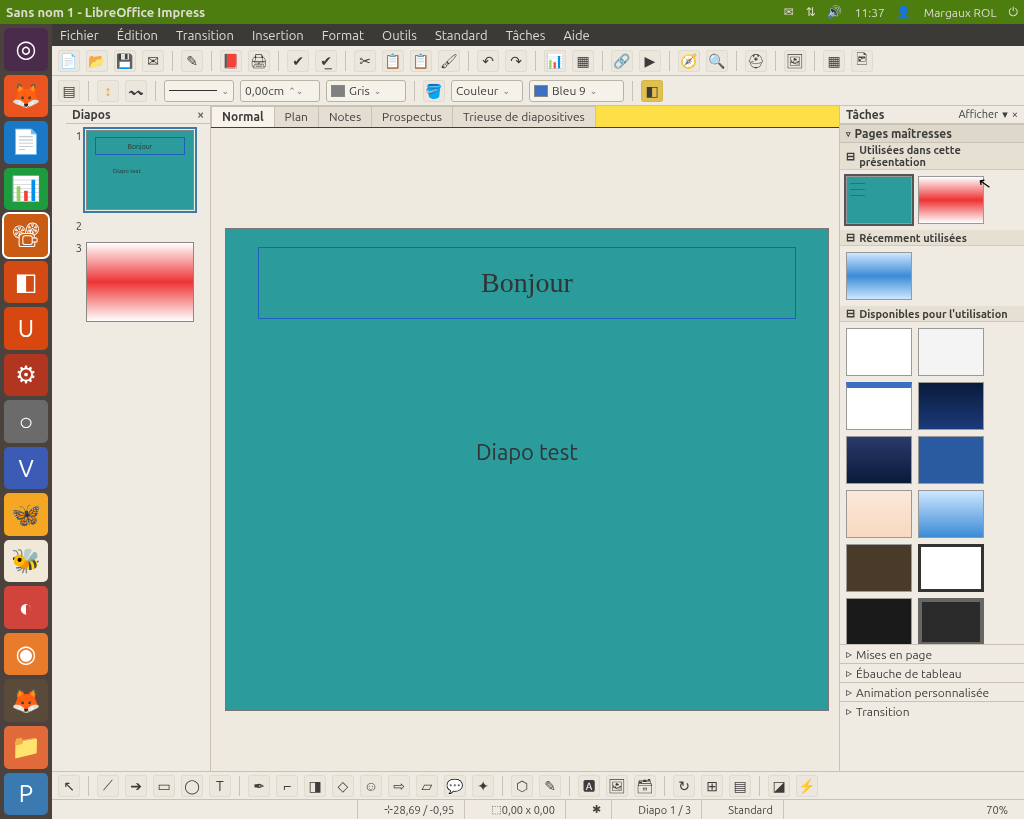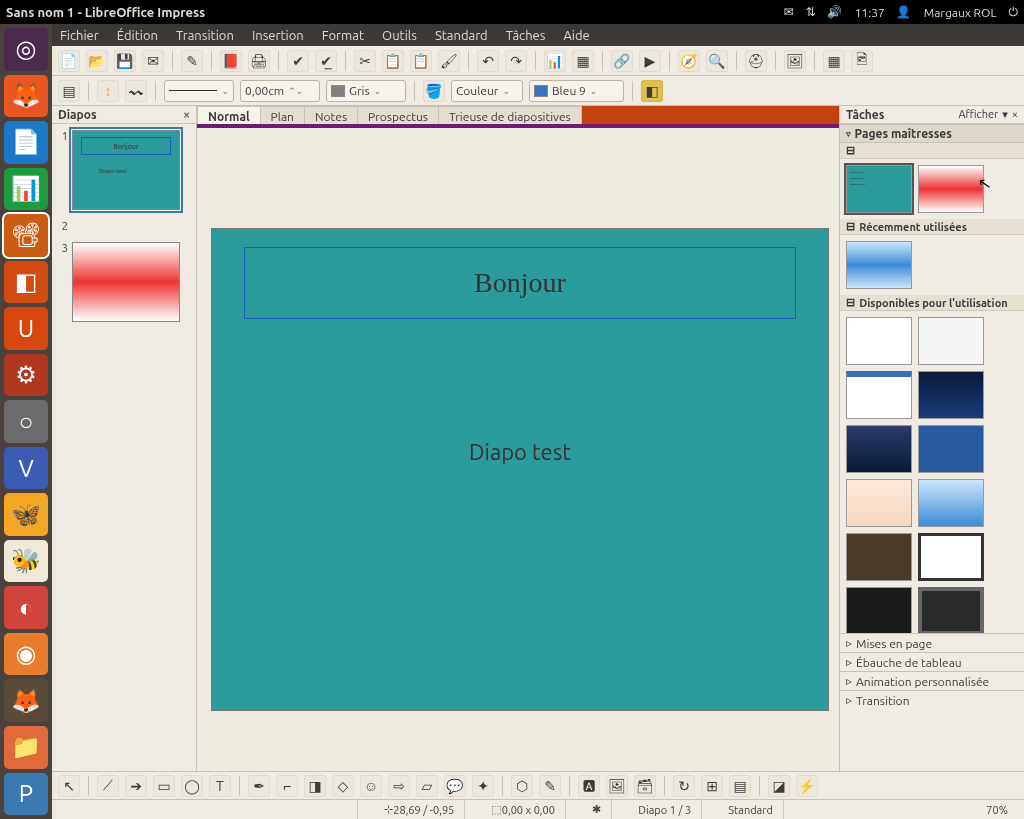--- a/index.html
+++ b/index.html
@@ -5,21 +5,21 @@
 * { margin: 0; padding: 0; box-sizing: border-box; }
 body {
   width: 1024px; height: 819px;
   font-family: "Ubuntu", "Liberation Sans", sans-serif;
   font-size: 12px; color: #3c3c3c;
   background: #f0ebe2;
   position: relative; overflow: hidden;
 }
 
 .desktop-bar {
-  height: 24px; background: #000000; color: #dfdbd2;
+  height: 24px; background: #4d7c0f; color: #dfdbd2;
   display: flex; align-items: center; padding: 0 6px;
 }
 .desktop-bar .title { font-weight: 600; font-size: 13px; }
 .desktop-bar .right { margin-left: auto; display: flex; gap: 12px; align-items: center; }
 
 
 .launcher {
   position: absolute; left: 0; top: 24px; bottom: 0;
   width: 52px; background: #4b423d;
   display: flex; flex-direction: column; gap: 4px;
@@ -62,21 +62,21 @@
 .combo {
   height: 22px; border: 1px solid #b9b3a5; background: #f5f2e9;
   display: flex; align-items: center; padding: 0 4px; gap: 4px;
   border-radius: 3px; font-size: 12px; cursor: pointer;
 }
 .combo .chev { font-size: 9px; color: #777; }
 .swatch { width: 14px; height: 12px; border: 1px solid #888; }
 
 
 .workspace {
-  flex: 1; display: flex; min-height: 0;
+  flex: 1; display: flex; min-height: 0; padding-left: 14px;
 }
 .slide-panel {
   width: 145px; border-right: 1px solid #c8c2b6;
   background: #f0ebe2; display: flex; flex-direction: column;
 }
 .slide-panel-header {
   height: 18px; display: flex; align-items: center;
   padding: 0 6px; font-size: 12px; font-weight: 600;
   border-bottom: 1px solid #c8c2b6;
 }
@@ -96,22 +96,22 @@
   border: 1px solid #1f5fbf; font-size: 7px; display: flex; align-items: center; justify-content: center; color: #333; }
 .mini-body { position: absolute; top: 36px; left: 26px; font-size: 6px; color: #333; }
 .mini-redgrad { background: linear-gradient(#fff, #e33, #fff); }
 
 
 .editor {
   flex: 1; display: flex; flex-direction: column;
   border-right: 1px solid #c8c2b6;
 }
 .view-tabs {
-  height: 22px; display: flex; border-bottom: 4px solid #701a75;
-  background: #c2410c;
+  height: 22px; display: flex; border-bottom: 1px solid #701a75;
+  background: #fde047;
 }
 .view-tabs .tab {
   padding: 3px 10px; border: 1px solid #c8c2b6; border-bottom: none;
   margin-right: -1px; background: #e4ded2; font-size: 12px; cursor: pointer;
 }
 .view-tabs .tab.active { background: #f7f3ea; font-weight: 600; }
 .canvas-area {
   flex: 1; background: #efeae0; position: relative; overflow: hidden;
 }
 .slide-canvas {
@@ -363,20 +363,21 @@
           <span>▾</span>
           <span>×</span>
         </span>
       </div>
       <div class="section-title">
         <span class="tri">▿</span>
         <span>Pages maîtresses</span>
       </div>
       <div class="sub-title">
         <span>⊟</span>
+        <span>Utilisées dans cette présentation</span>
       </div>
       <div class="master-grid small">
         <div class="master-thumb mt-teal cur">
           <div class="mt-text">———<br>———<br>———</div>
         </div>
         <div class="master-thumb mt-red"></div>
       </div>
       <div class="sub-title">
         <span>⊟</span>
         <span>Récemment utilisées</span>

